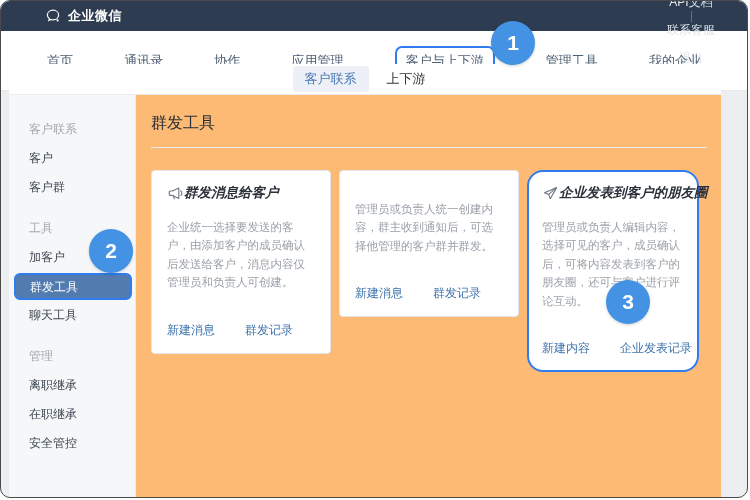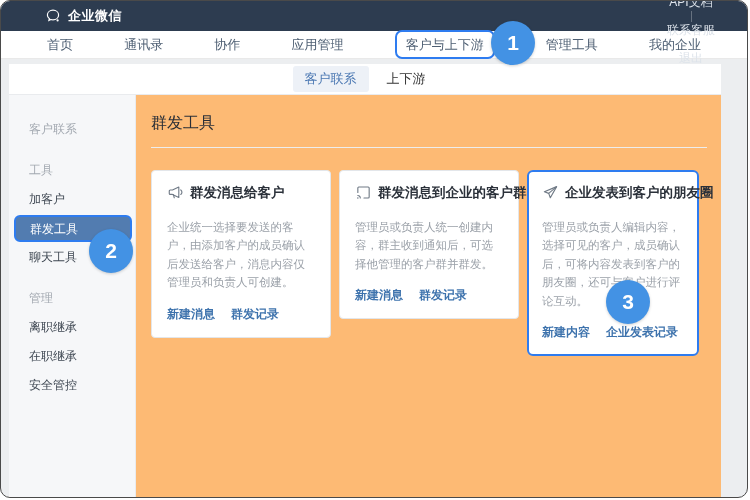--- a/index.html
+++ b/index.html
@@ -7,21 +7,21 @@
   .window{position:relative;width:748px;height:498px;border:1px solid #4a4a4a;border-radius:10px;overflow:hidden;background:#eceef0;box-sizing:border-box;}
 
   
   .topbar{height:30px;background:#2d3c50;display:flex;align-items:center;padding:0 16px 0 44px;}
   .brand{display:flex;align-items:center;gap:7px;color:#fff;font-size:13px;font-weight:bold;letter-spacing:.5px;}
   .topbar-links{margin-left:auto;display:flex;align-items:center;color:#dde3ea;font-size:12px;flex-direction:column;}
   .topbar-links .tlink{padding:0 10px;cursor:pointer;}
   .topbar-links .sep{width:1px;height:11px;background:rgba(255,255,255,.28);}
 
   
-  .navbar{height:27px;background:#fff;display:flex;align-items:center;justify-content:space-between;padding:0 46px;border-bottom:1px solid #e9e9e9;}
+  .navbar{height:27px;background:#fff;display:flex;align-items:center;justify-content:space-between;padding:16px 46px;border-bottom:1px solid #e9e9e9;}
   .nav-item{font-size:13px;color:#4e5f73;cursor:pointer;white-space:nowrap;}
   .nav-active-box{border:2px solid #2e7cf0;border-radius:7px;padding:3px 9px;margin:-5px 0;background:#fff;}
 
   
   .content-block{position:absolute;left:8px;top:63px;width:712px;bottom:0;background:#fdba74;display:flex;flex-direction:column;}
   .subtab-bar{height:30px;border-bottom:1px solid #e9ebee;display:flex;align-items:center;justify-content:center;gap:6px;background:#fff;flex:0 0 auto;}
   .subtab{font-size:13px;padding:4px 12px;border-radius:3px;color:#333;cursor:pointer;}
   .subtab.active{background:#edf1f7;color:#4a77b2;}
 
   .content-row{flex:1;display:flex;min-height:0;}
@@ -31,25 +31,25 @@
   .side-header{color:#a3a9b1;padding:10px 0 6px 20px;margin-top:8px;}
   .side-item{height:29px;line-height:29px;padding-left:20px;color:#3e4752;cursor:pointer;}
   .side-item.selected{background:#527cb0;color:#fff;border:2px solid #2e7cf0;border-radius:6px;margin:1px 3px 1px 5px;height:27px;line-height:24px;padding-left:14px;box-sizing:border-box;}
 
   
   .main{flex:1;padding:16px 14px 0 15px;min-width:0;}
   .page-title{font-size:16px;color:#2a2f37;margin:2px 0 0;}
   .title-divider{border-bottom:1px solid #ededed;margin-top:13px;}
   .cards{display:flex;align-items:flex-start;gap:8px;margin-top:22px;}
   .card{width:180px;box-sizing:border-box;border:1px solid #e3e6ea;border-radius:4px;background:#fff;padding:13px 15px 14px;display:flex;flex-direction:column;min-height:100px;}
-  .card.highlighted{width:172px;border:2px solid #2e7cf0;border-radius:6px;padding:12px 13px 13px;}
-  .card-head{display:flex;align-items:flex-start;gap:6px;}
+  .card.highlighted{width:172px;border:2px solid #2e7cf0;border-radius:16px;padding:12px 13px 13px;}
+  .card-head{display:flex;align-items:center;font-style:italic;}
   .card-title{font-size:13.5px;font-weight:bold;color:#2b313a;white-space:nowrap;}
   .card-desc{font-size:11.5px;color:#9aa0a8;line-height:1.6;margin-top:16px;}
-  .card-links{display:flex;gap:16px;margin-top:14px;font-weight:bold;}
+  .card-links{display:flex;gap:30px;margin-top:30px;}
   .card-link{font-size:12px;color:#3e73ad;cursor:pointer;white-space:nowrap;}
   .card-icon{flex:0 0 auto;display:flex;}
 
   
   .badge{position:absolute;width:44px;height:44px;border-radius:50%;background:#4392e4;color:#fff;font-size:21px;font-weight:bold;display:flex;align-items:center;justify-content:center;box-shadow:0 1px 3px rgba(0,0,0,.18);z-index:20;}
   .badge-1{left:490px;top:20px;}
   .badge-2{left:88px;top:228px;}
   .badge-3{left:605px;top:279px;}
 </style>
 </head>
@@ -94,20 +94,22 @@
 
     <div class="subtab-bar">
       <span class="subtab active">客户联系</span>
       <span class="subtab">上下游</span>
     </div>
 
     <div class="content-row">
 
       <div class="sidebar">
         <div class="side-header">客户联系</div>
+        <div class="side-item">客户</div>
+        <div class="side-item">客户群</div>
 
         <div class="side-header">工具</div>
         <div class="side-item">加客户</div>
         <div class="side-item selected">群发工具</div>
         <div class="side-item">聊天工具</div>
 
         <div class="side-header">管理</div>
         <div class="side-item">离职继承</div>
         <div class="side-item">在职继承</div>
         <div class="side-item">安全管控</div>
@@ -131,30 +133,20 @@
               <span class="card-title">群发消息给客户</span>
             </div>
             <div class="card-desc">企业统一选择要发送的客户，由添加客户的成员确认后发送给客户，消息内容仅管理员和负责人可创建。</div>
             <div class="card-links">
               <span class="card-link">新建消息</span>
               <span class="card-link">群发记录</span>
             </div>
           </div>
 
           <div class="card">
-            <div class="card-head">
-              <span class="card-icon">
-                <svg width="17" height="17" viewBox="0 0 18 18" fill="none" stroke="#707a86" stroke-width="1.2" stroke-linejoin="round">
-                  <path d="M3 9V4.2a1 1 0 0 1 1-1h10a1 1 0 0 1 1 1v9.6a1 1 0 0 1-1 1H9.5" stroke-linecap="round"></path>
-                  <path d="M3 12.2a2.6 2.6 0 0 1 2.6 2.6" stroke-linecap="round"></path>
-                  <path d="M3 14.7h.01" stroke-linecap="round" stroke-width="1.6"></path>
-                </svg>
-              </span>
-              <span class="card-title">群发消息到企业的客户群</span>
-            </div>
             <div class="card-desc">管理员或负责人统一创建内容，群主收到通知后，可选择他管理的客户群并群发。</div>
             <div class="card-links">
               <span class="card-link">新建消息</span>
               <span class="card-link">群发记录</span>
             </div>
           </div>
 
           <div class="card highlighted">
             <div class="card-head">
               <span class="card-icon">

